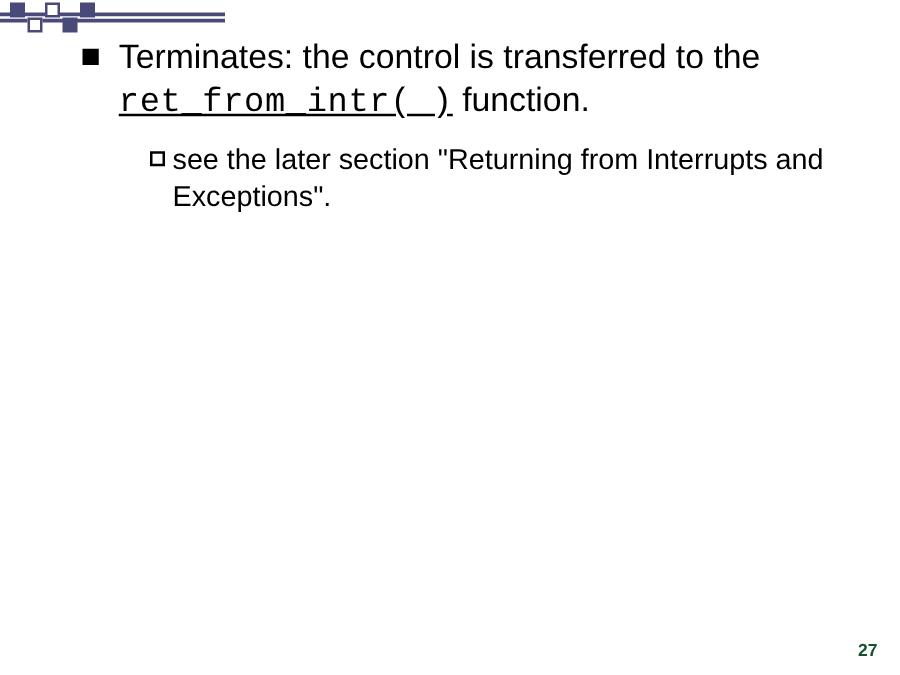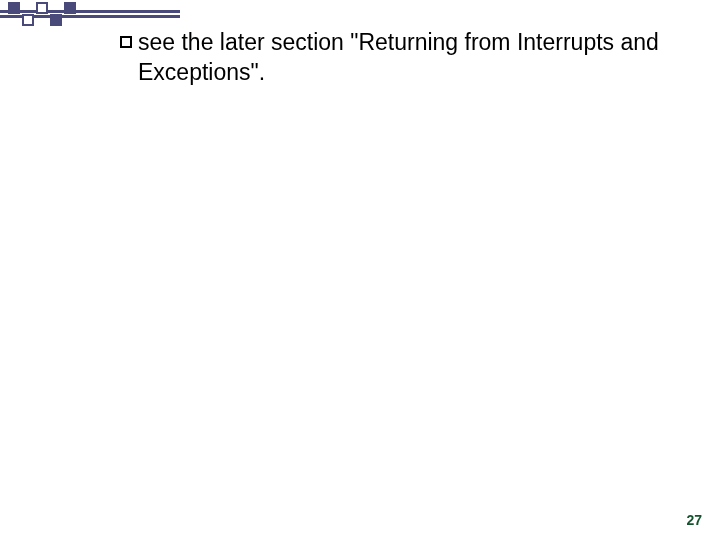--- a/index.html
+++ b/index.html
@@ -95,20 +95,26 @@
   <div class="line2"></div>
   <div class="sq filled" style="left:8px;  top:2px;"></div>
   <div class="sq outline" style="left:22px; top:14px;"></div>
   <div class="sq outline" style="left:36px; top:2px;"></div>
   <div class="sq filled" style="left:50px; top:14px;"></div>
   <div class="sq filled" style="left:64px; top:2px;"></div>
 </div>
 
 <div class="content">
 
+  <div class="bullet1">
+    <div class="marker"></div>
+    <div>
+      <span>Terminates: the control is transferred to the </span><span class="code">ret_from_intr( )</span><span> function.</span>
+    </div>
+  </div>
 
   <div class="bullet2">
     <div class="marker"></div>
     <div>see the later section "Returning from Interrupts and Exceptions".</div>
   </div>
 </div>
 
 <div class="pagenum">27</div>
 
 </body></html>

